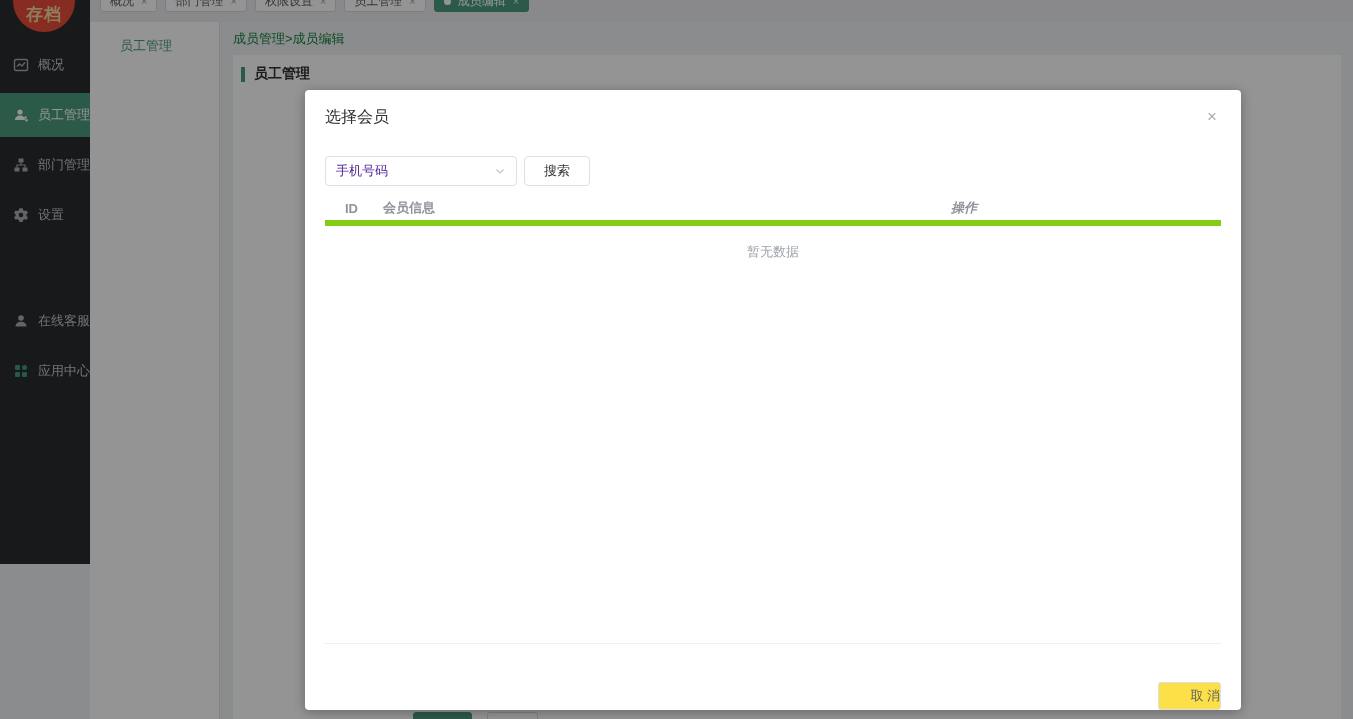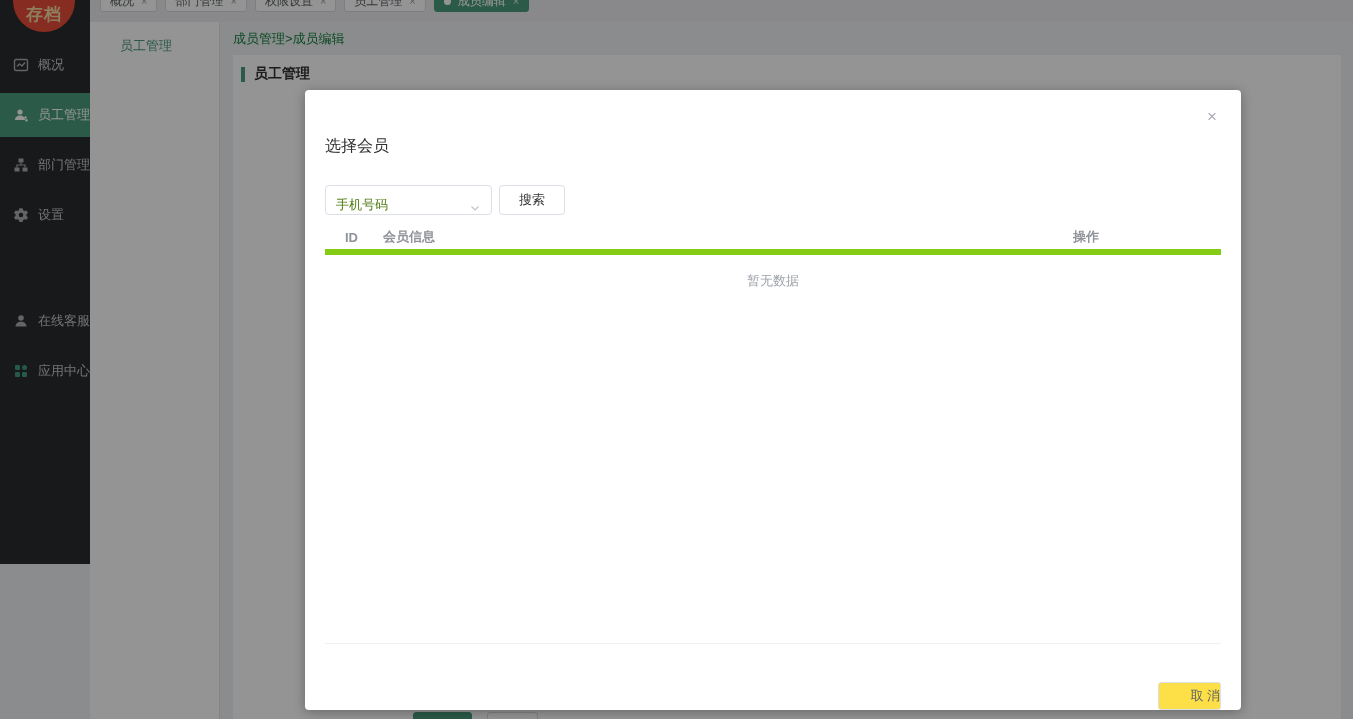--- a/index.html
+++ b/index.html
@@ -54,39 +54,39 @@
   .stub-btn.save{left:413px;width:59px;background:var(--green);border:1px solid var(--green);}
   .stub-btn.cancel{left:487px;width:51px;background:#fff;border:1px solid var(--border);}
 
   
   .overlay{position:absolute;inset:0;background:rgba(0,0,0,0.42);z-index:10;}
   .modal{position:absolute;left:305px;top:90px;width:936px;height:620px;background:#fff;
          border-radius:4px;box-shadow:0 2px 12px rgba(0,0,0,0.3);z-index:20;
          display:flex;flex-direction:column;}
   .modal-header{display:flex;justify-content:space-between;align-items:flex-start;
                 padding:17px 20px 0 20px;}
-  .modal-title{font-size:16px;color:#303133;margin-top:29px;}
+  .modal-title{font-size:16px;color:#303133;}
   .modal-close{font-size:17px;color:#a8abb0;line-height:16px;cursor:pointer;padding:2px 4px;}
 
   .search-row{display:flex;gap:7px;margin:28px 20px 0 20px;}
-  .select{width:167px;height:30px;border:1px solid var(--border);border-radius:4px;
-          display:flex;align-items:flex-end;justify-content:space-between;
-          padding:0 10px;font-size:13px;color:#4d7c0f;cursor:pointer;background:#fff;}
+  .select{width:192px;height:30px;border:1px solid var(--border);border-radius:4px;
+          display:flex;align-items:center;justify-content:space-between;
+          padding:0 10px;font-size:13px;color:#4c1d95;cursor:pointer;background:#fff;}
   .select .chev{color:#c0c4cc;}
   .search-input{width:540px;height:30px;border:1px solid var(--border);border-radius:4px;
                 padding:0 12px;font-size:13px;color:#606266;outline:none;}
   .search-input::placeholder{color:#c0c4cc;}
   .search-btn{width:66px;height:30px;border:1px solid var(--border);border-radius:4px;
               background:#fff;font-size:13px;color:#303133;cursor:pointer;}
 
   .table-header{display:flex;align-items:center;margin:10px 20px 0 20px;height:30px;
                 border-bottom:6px solid #84cc16;font-size:13px;color:var(--gray-text);font-weight:bold;}
   .col-id{width:58px;padding-left:20px;}
   .col-info{flex:1;}
-  .col-op{width:270px;text-align:center;}
+  .col-op{width:270px;font-style:italic;}
   .empty{text-align:center;padding:17px 0;font-size:13px;color:#9da2aa;}
   .spacer{flex:1;}
   .modal-footer{margin:0 20px;border-top:1px solid #f0f0f0;padding-top:38px;
                 display:flex;justify-content:flex-end;}
   .cancel-btn{width:63px;height:28px;border:1px solid var(--border);border-radius:3px;
               background:#fde047;font-size:13px;color:#606266;cursor:pointer;text-align:right;}
 </style>
 </head>
 <body>
 

